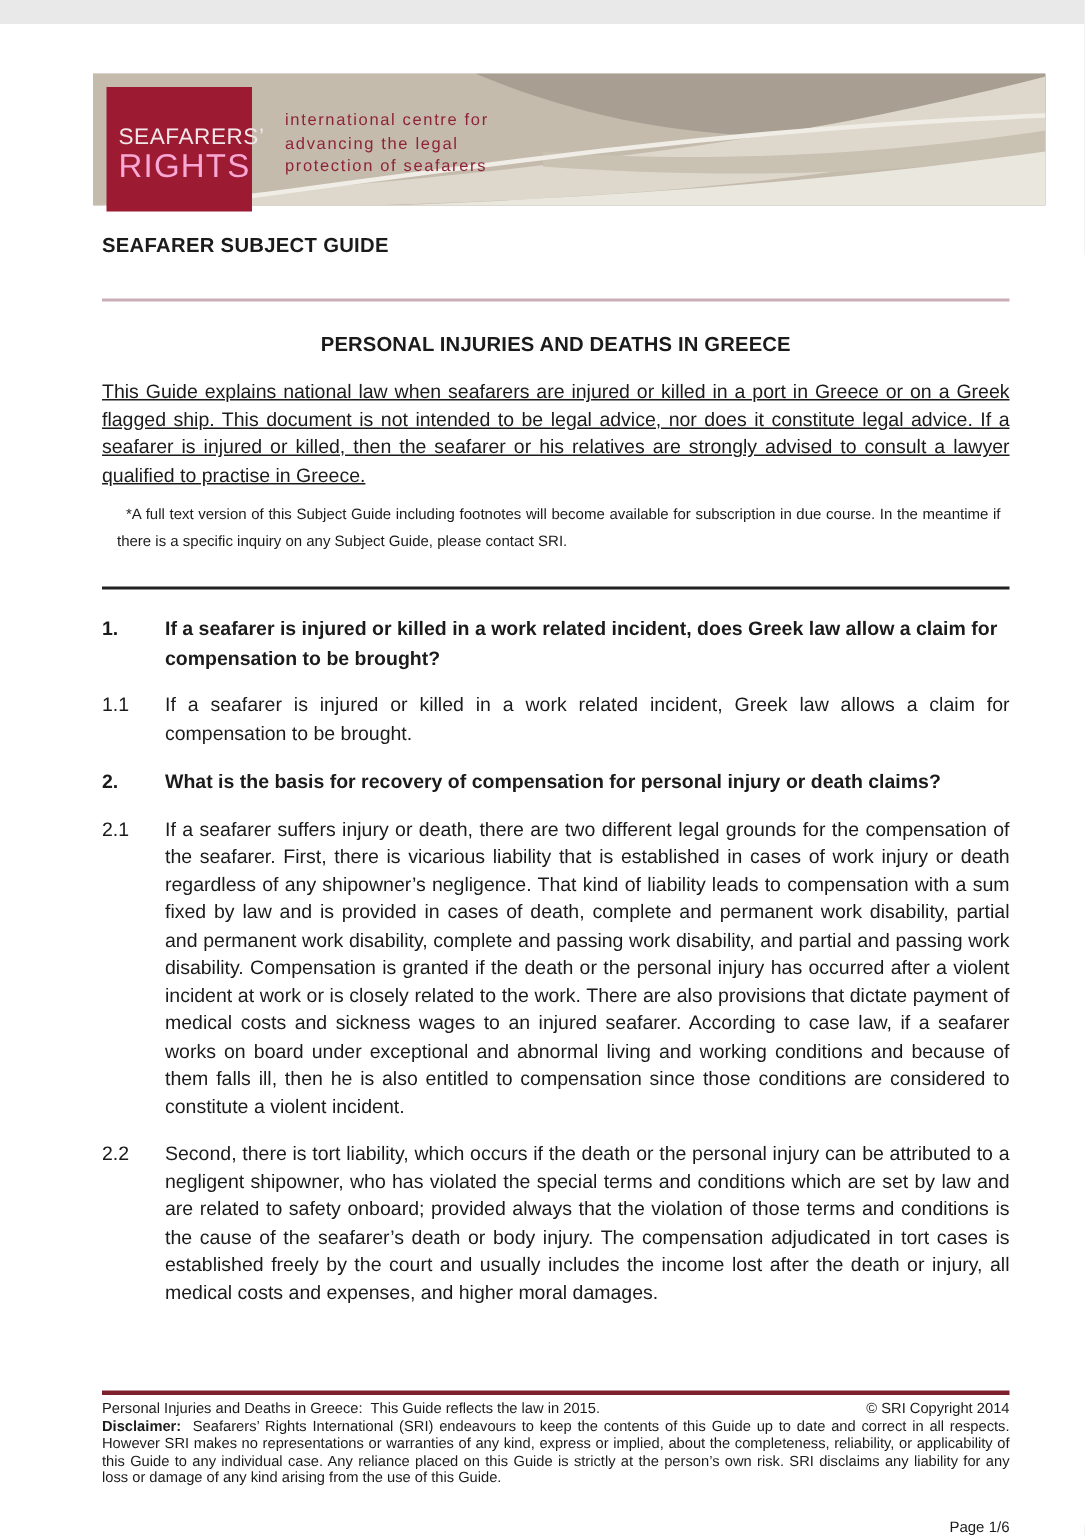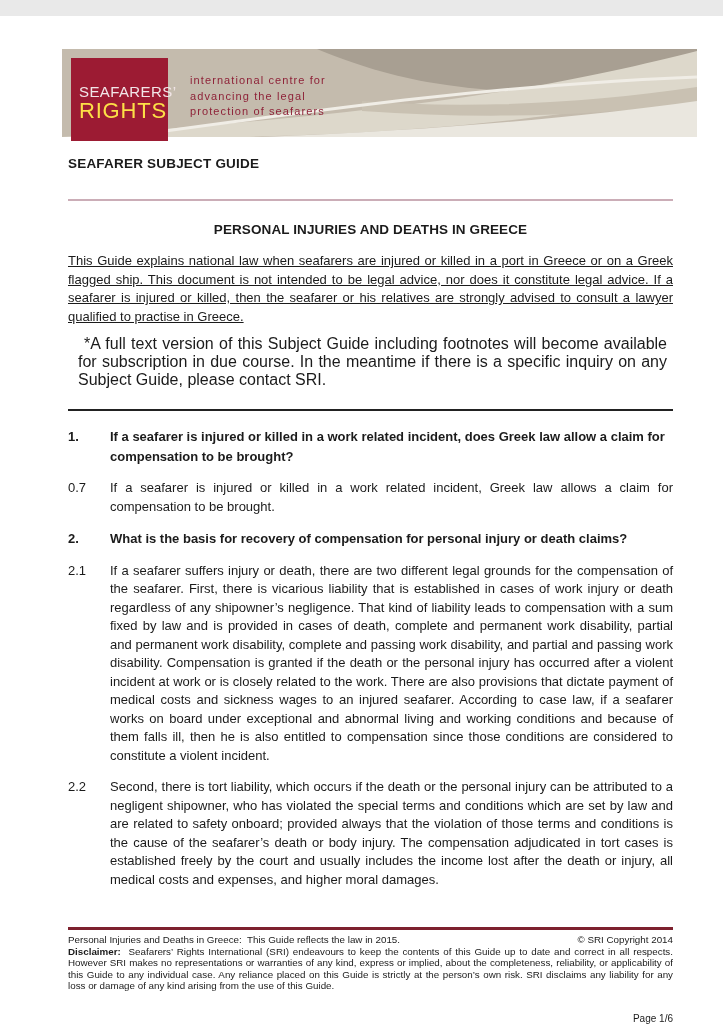--- a/index.html
+++ b/index.html
@@ -18,36 +18,36 @@
   .logo-box {
     position:absolute; left:9px; top:9px; width:97px; height:83px;
     background:#9c1b33; display:flex; flex-direction:column;
     justify-content:center; padding:10px 0 4px 8px; z-index:2;
   }
   .logo-line1 {
     color:#f2e6e8; font-size:15px; letter-spacing:.4px; line-height:16px;
     font-weight:400;
   }
   .logo-line2 {
-    color:#fde047; font-size:22px; letter-spacing:.8px; line-height:22px;
+    color:#f9a8d4; font-size:22px; letter-spacing:.8px; line-height:22px;
     font-weight:400;
   }
   .tagline {
     position:absolute; left:128px; top:24px; z-index:2;
     color:#8e2238; font-size:11px; line-height:15.5px;
     letter-spacing:1.1px; font-weight:500;
   }
   
   .content { position:absolute; left:68px; right:50px; top:121px; }
   .kicker { font-size:13.5px; font-weight:bold; letter-spacing:.2px; margin-top:19px; }
   .rule-pink { height:2px; background:#cbadb7; margin-top:28px; }
   .doc-title { text-align:center; font-size:13.5px; font-weight:bold; margin-top:21px; letter-spacing:.1px; }
   .intro { margin-top:15px; font-size:13px; line-height:18.5px; text-align:justify;text-decoration:underline; }
   .footnote {
-    margin:9px 6px 0 10px; font-size:16px; line-height:18px;
+    margin:9px 6px 0 10px; font-size:10px; line-height:18px;
     text-align:justify; text-indent:6px;
   }
   .rule-dark { height:2px; background:#222222; margin-top:20px; }
   .num-row { display:grid; grid-template-columns:42px 1fr; }
   .sec-head { margin-top:16px; font-size:13px; font-weight:bold; line-height:19.5px; }
   .sec-head.second { margin-top:13px; }
   .item { margin-top:13px; font-size:13px; line-height:18.5px; }
   .item .txt { text-align:justify; }
   
   .footer { position:absolute; left:68px; right:50px; bottom:16px; }
@@ -92,21 +92,21 @@
     <div class="doc-title">PERSONAL INJURIES AND DEATHS IN GREECE</div>
     <p class="intro">This Guide explains national law when seafarers are injured or killed in a port in Greece or on a Greek flagged ship.  This document is not intended to be legal advice, nor does it constitute legal advice.  If a seafarer is injured or killed, then the seafarer or his relatives are strongly advised to consult a lawyer qualified to practise in Greece.</p>
     <p class="footnote">*A full text version of this Subject Guide including footnotes will become available for subscription in due course.  In the meantime if there is a specific inquiry on any Subject Guide, please contact SRI.</p>
     <div class="rule-dark"></div>
 
     <div class="num-row sec-head">
       <div>1.</div>
       <div>If a seafarer is injured or killed in a work related incident, does Greek law allow a claim for compensation to be brought?</div>
     </div>
     <div class="num-row item">
-      <div>0.7</div>
+      <div>1.1</div>
       <div class="txt">If a seafarer is injured or killed in a work related incident, Greek law allows a claim for compensation to be brought.</div>
     </div>
 
     <div class="num-row sec-head second">
       <div>2.</div>
       <div>What is the basis for recovery of compensation for personal injury or death claims?</div>
     </div>
     <div class="num-row item">
       <div>2.1</div>
       <div class="txt">If a seafarer suffers injury or death, there are two different legal grounds for the compensation of the seafarer. First, there is vicarious liability that is established in cases of work injury or death regardless of any shipowner’s negligence. That kind of liability leads to compensation with a sum fixed by law and is provided in cases of death, complete and permanent work disability, partial and permanent work disability, complete and passing work disability, and partial and passing work disability. Compensation is granted if the death or the personal injury has occurred after a violent incident at work or is closely related to the work. There are also provisions that dictate payment of medical costs and sickness wages to an injured seafarer. According to case law, if a seafarer works on board under exceptional and abnormal living and working conditions and because of them falls ill, then he is also entitled to compensation since those conditions are considered to constitute a violent incident.</div>

